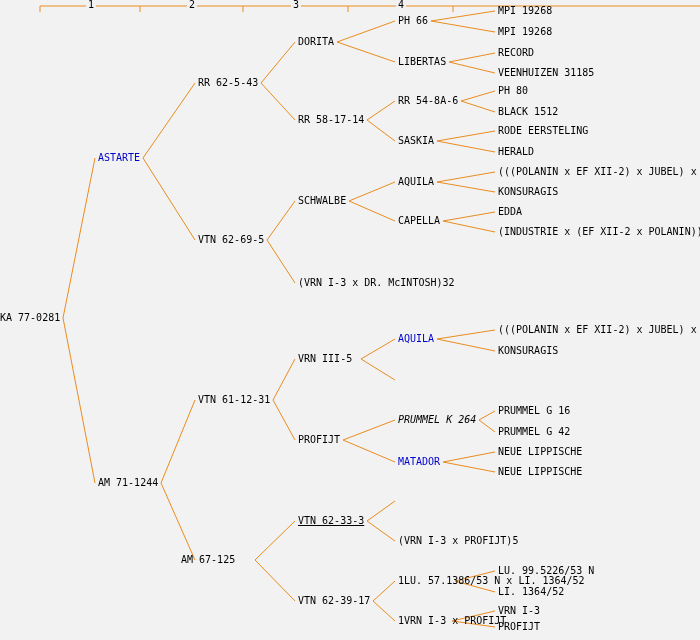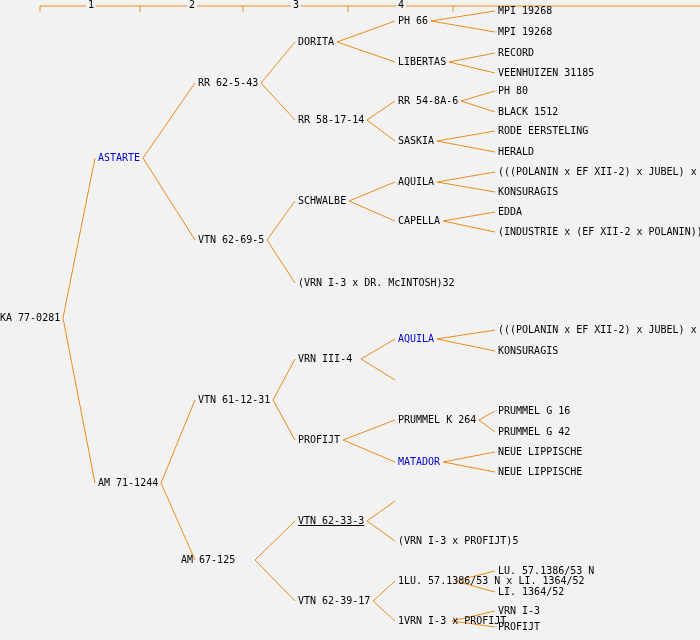--- a/index.html
+++ b/index.html
@@ -95,32 +95,32 @@
     <div class="node link" style="left: 98px; top: 152px;">ASTARTE</div>
     <div class="node" style="left: 98px; top: 477px;">AM 71-1244</div>
     <div class="node" style="left: 198px; top: 77px;">RR 62-5-43</div>
     <div class="node" style="left: 198px; top: 234px;">VTN 62-69-5</div>
     <div class="node" style="left: 198px; top: 394px;">VTN 61-12-31</div>
     <div class="node" style="left: 181px; top: 554px;">AM 67-125</div>
     <div class="node" style="left: 298px; top: 36px;">DORITA</div>
     <div class="node" style="left: 298px; top: 114px;">RR 58-17-14</div>
     <div class="node" style="left: 298px; top: 195px;">SCHWALBE</div>
     <div class="node" style="left: 298px; top: 277px;">(VRN I-3 x DR. McINTOSH)32</div>
-    <div class="node" style="left: 298px; top: 353px;">VRN III-4</div>
+    <div class="node" style="left: 298px; top: 353px;">VRN III-5</div>
     <div class="node" style="left: 298px; top: 434px;">PROFIJT</div>
     <div class="node" style="left: 298px; top: 515px; text-decoration: underline;">VTN 62-33-3</div>
     <div class="node" style="left: 298px; top: 595px;">VTN 62-39-17</div>
     <div class="node" style="left: 398px; top: 15px;">PH 66</div>
     <div class="node" style="left: 398px; top: 56px;">LIBERTAS</div>
     <div class="node" style="left: 398px; top: 95px;">RR 54-8A-6</div>
     <div class="node" style="left: 398px; top: 135px;">SASKIA</div>
     <div class="node" style="left: 398px; top: 176px;">AQUILA</div>
     <div class="node" style="left: 398px; top: 215px;">CAPELLA</div>
     <div class="node link" style="left: 398px; top: 333px;">AQUILA</div>
-    <div class="node" style="left: 398px; top: 414px;">PRUMMEL K 264</div>
+    <div class="node" style="left: 398px; top: 414px; font-style: italic;">PRUMMEL K 264</div>
     <div class="node link" style="left: 398px; top: 456px;">MATADOR</div>
     <div class="node" style="left: 398px; top: 535px;">(VRN I-3 x PROFIJT)5</div>
     <div class="node" style="left: 398px; top: 575px;">1LU. 57.1386/53 N x LI. 1364/52</div>
     <div class="node" style="left: 398px; top: 615px;">1VRN I-3 x PROFIJT</div>
     <div class="node" style="left: 498px; top: 5px;">MPI 19268</div>
     <div class="node" style="left: 498px; top: 26px;">MPI 19268</div>
     <div class="node" style="left: 498px; top: 47px;">RECORD</div>
     <div class="node" style="left: 498px; top: 67px;">VEENHUIZEN 31185</div>
     <div class="node" style="left: 498px; top: 85px;">PH 80</div>
     <div class="node" style="left: 498px; top: 106px;">BLACK 1512</div>
@@ -129,17 +129,17 @@
     <div class="node" style="left: 498px; top: 166px;">(((POLANIN x EF XII-2) x JUBEL) x</div>
     <div class="node" style="left: 498px; top: 186px;">KONSURAGIS</div>
     <div class="node" style="left: 498px; top: 206px;">EDDA</div>
     <div class="node" style="left: 498px; top: 226px;">(INDUSTRIE x (EF XII-2 x POLANIN))</div>
     <div class="node" style="left: 498px; top: 324px;">(((POLANIN x EF XII-2) x JUBEL) x</div>
     <div class="node" style="left: 498px; top: 345px;">KONSURAGIS</div>
     <div class="node" style="left: 498px; top: 405px;">PRUMMEL G 16</div>
     <div class="node" style="left: 498px; top: 426px;">PRUMMEL G 42</div>
     <div class="node" style="left: 498px; top: 446px;">NEUE LIPPISCHE</div>
     <div class="node" style="left: 498px; top: 466px;">NEUE LIPPISCHE</div>
-    <div class="node" style="left: 498px; top: 565px;">LU. 57.1386/53 N</div>
+    <div class="node" style="left: 498px; top: 565px;">LU. 99.5226/53 N</div>
     <div class="node" style="left: 498px; top: 586px;">LI. 1364/52</div>
     <div class="node" style="left: 498px; top: 605px;">VRN I-3</div>
     <div class="node" style="left: 498px; top: 621px;">PROFIJT</div>
   </div>
 
 </body></html>

